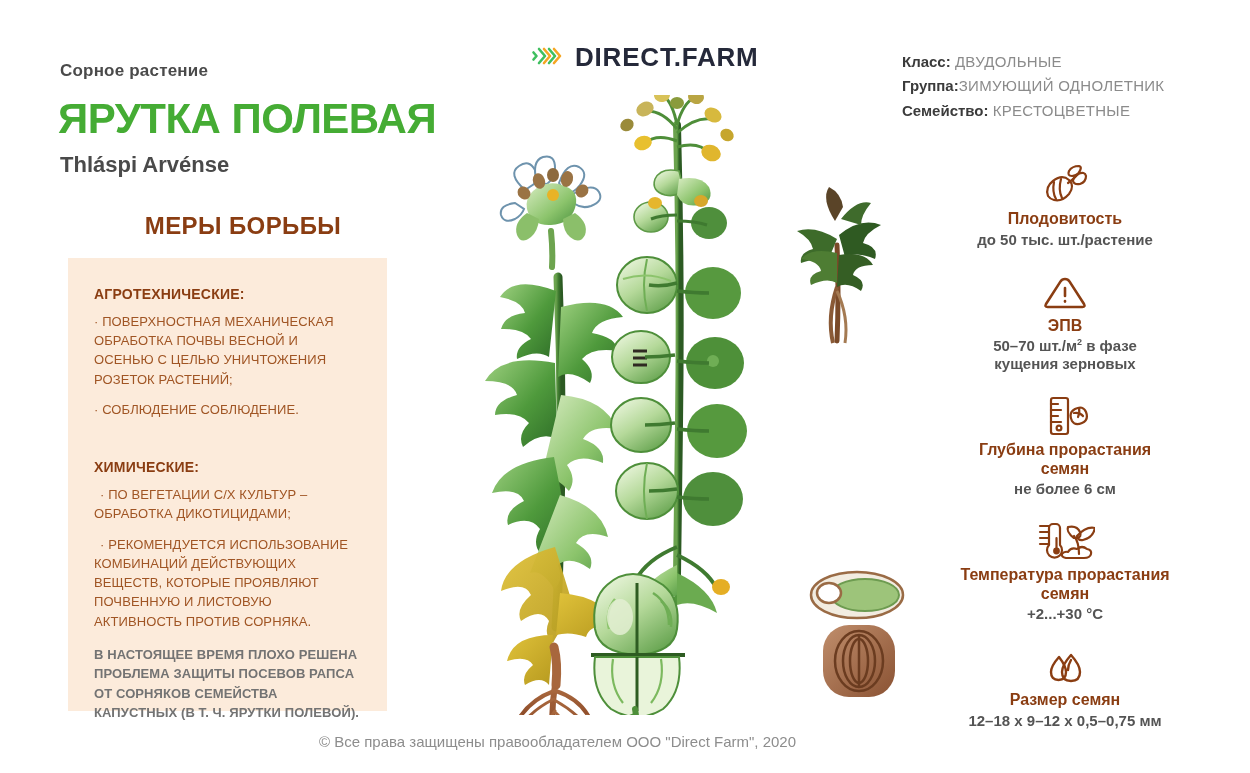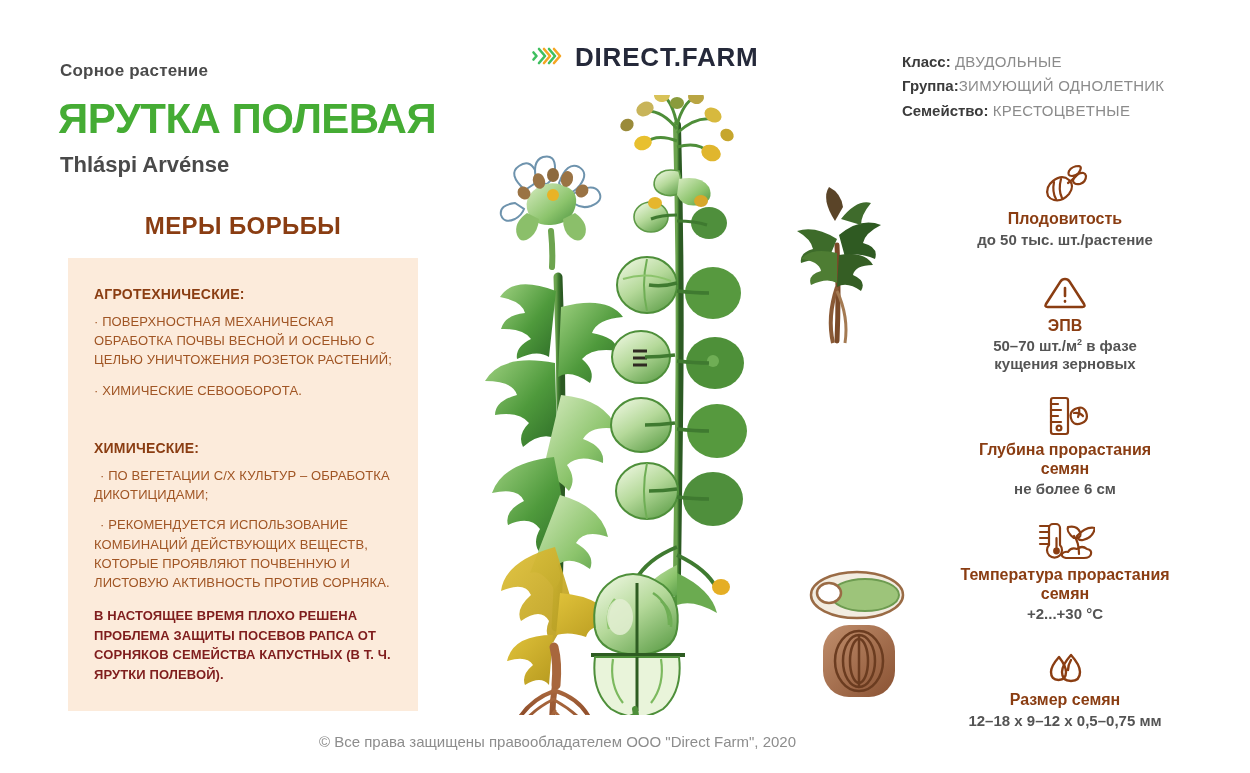--- a/index.html
+++ b/index.html
@@ -91,21 +91,21 @@
     font-size: 24px;
     font-weight: bold;
     color: #8a3d12;
     letter-spacing: 0.4px;
   }
 
   .measures-box {
     position: absolute;
     left: 68px;
     top: 258px;
-    width: 350px;
+    width: 319px;
     height: 453px;
     background: #fcebdb;
     padding: 28px 26px 12px 26px;
   }
 
   .m-group-title {
     font-size: 14px;
     font-weight: bold;
     color: #8a3d12;
     letter-spacing: 0.2px;
@@ -119,21 +119,21 @@
     color: #a05524;
     margin-bottom: 11px;
     letter-spacing: 0.1px;
   }
   .m-item.indent { text-indent: 6px; }
 
   .m-note {
     font-size: 13px;
     font-weight: bold;
     line-height: 1.5;
-    color: #7f1d1d;
+    color: #737373;
     margin-top: 14px;
     letter-spacing: 0.1px;
   }
 
   
   .illustration {
     position: absolute;
     left: 455px;
     top: 95px;
     width: 460px;
@@ -223,21 +223,21 @@
       <span class="cls-key">Семейство:</span>
       <span class="cls-val">КРЕСТОЦВЕТНЫЕ</span>
     </span>
   </div>
 
   <div class="measures-heading">МЕРЫ БОРЬБЫ</div>
 
   <div class="measures-box">
     <div class="m-group-title">АГРОТЕХНИЧЕСКИЕ:</div>
     <div class="m-item">· ПОВЕРХНОСТНАЯ МЕХАНИЧЕСКАЯ ОБРАБОТКА ПОЧВЫ ВЕСНОЙ И ОСЕНЬЮ С ЦЕЛЬЮ УНИЧТОЖЕНИЯ РОЗЕТОК РАСТЕНИЙ;</div>
-    <div class="m-item">· ХИМИЧЕСКИЕ СЕВООБОРОТА.</div>
+    <div class="m-item">· СОБЛЮДЕНИЕ СОБЛЮДЕНИЕ.</div>
 
     <div class="m-group-title second">ХИМИЧЕСКИЕ:</div>
     <div class="m-item indent">· ПО ВЕГЕТАЦИИ С/Х КУЛЬТУР – ОБРАБОТКА ДИКОТИЦИДАМИ;</div>
     <div class="m-item indent">· РЕКОМЕНДУЕТСЯ ИСПОЛЬЗОВАНИЕ КОМБИНАЦИЙ ДЕЙСТВУЮЩИХ ВЕЩЕСТВ, КОТОРЫЕ ПРОЯВЛЯЮТ ПОЧВЕННУЮ И ЛИСТОВУЮ АКТИВНОСТЬ ПРОТИВ СОРНЯКА.</div>
 
     <div class="m-note">В НАСТОЯЩЕЕ ВРЕМЯ ПЛОХО РЕШЕНА ПРОБЛЕМА ЗАЩИТЫ ПОСЕВОВ РАПСА ОТ СОРНЯКОВ СЕМЕЙСТВА КАПУСТНЫХ (В Т. Ч. ЯРУТКИ ПОЛЕВОЙ).</div>
   </div>
 
   <div class="illustration">
     <svg width="460" height="620" viewBox="0 0 460 620" aria-hidden="true">

